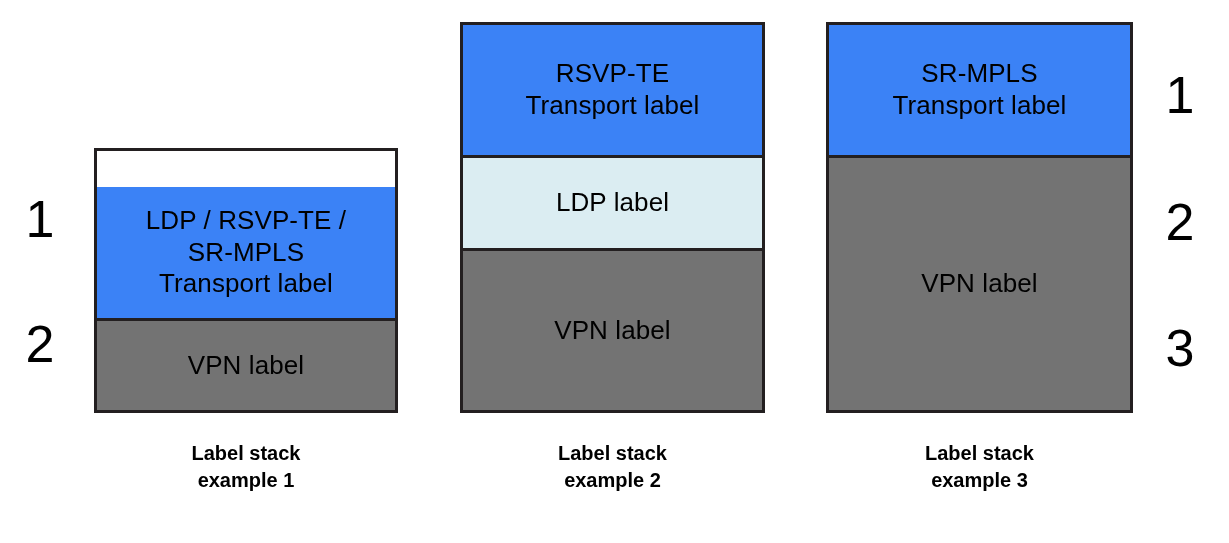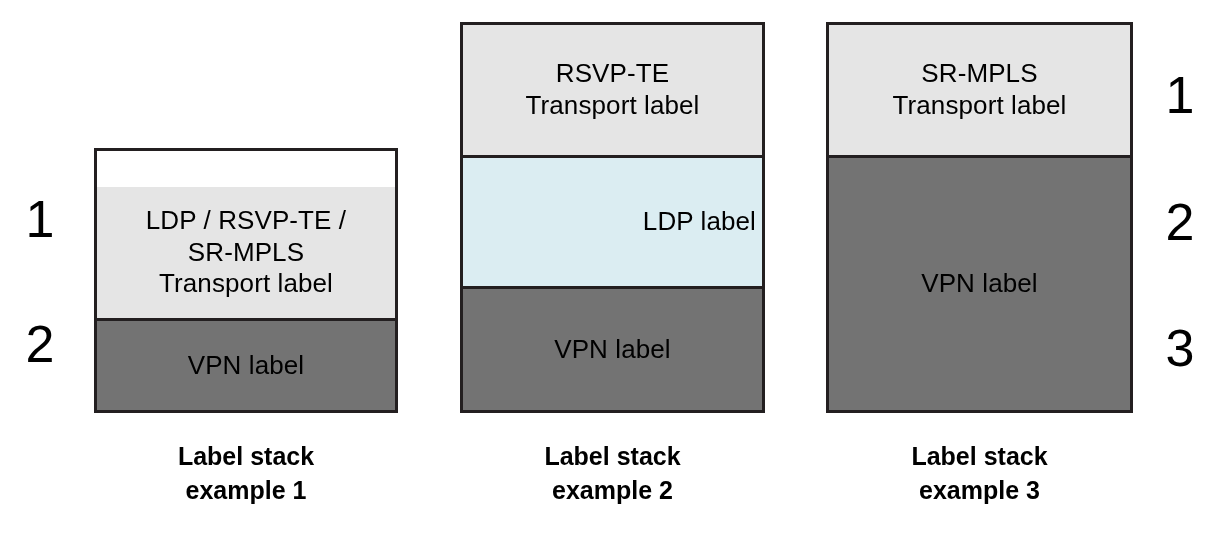--- a/index.html
+++ b/index.html
@@ -37,21 +37,21 @@
     justify-content: center;
     text-align: center;
     color: #000000;
     font-size: 26px;
     line-height: 1.23;
     letter-spacing: 0.1px;
   }
   .band + .band {
     border-top: 3px solid #231f20;
   }
-  .band-yellow   { background: #e5e5e5; }
+  .band-yellow   { background: #3b82f6; }
   .band-lightblue{ background: #dbedf2; }
   .band-blue     { background: #737373; }
 
   .band-text {
     white-space: pre-line;
     padding: 0 6px;
   }
 
   
   .index-num {
@@ -61,21 +61,21 @@
     color: #000000;
     text-align: center;
     width: 44px;
   }
 
   
   .caption {
     position: absolute;
     text-align: center;
     font-weight: bold;
-    font-size: 25px;
+    font-size: 20px;
     line-height: 1.35;
     color: #000000;
     white-space: pre-line;
   }
 </style>
 </head>
 <body>
 
 <div id="canvas">
 
@@ -99,21 +99,21 @@
 example 1</div>
   </div>
 
   <div class="stack-group">
 
     <div class="stack" style="left:460px; top:22px; width:305px; height:391px;">
       <div class="band band-yellow" style="height:130px;">
         <span class="band-text">RSVP-TE
 Transport label</span>
       </div>
-      <div class="band band-lightblue" style="height:131px;justify-content:flex-end;">
+      <div class="band band-lightblue" style="height:93px;">
         <span class="band-text">LDP label</span>
       </div>
       <div class="band band-blue" style="flex:1;">
         <span class="band-text">VPN label</span>
       </div>
     </div>
 
     <div class="caption" style="left:460px; top:440px; width:305px;">Label stack
 example 2</div>
   </div>

